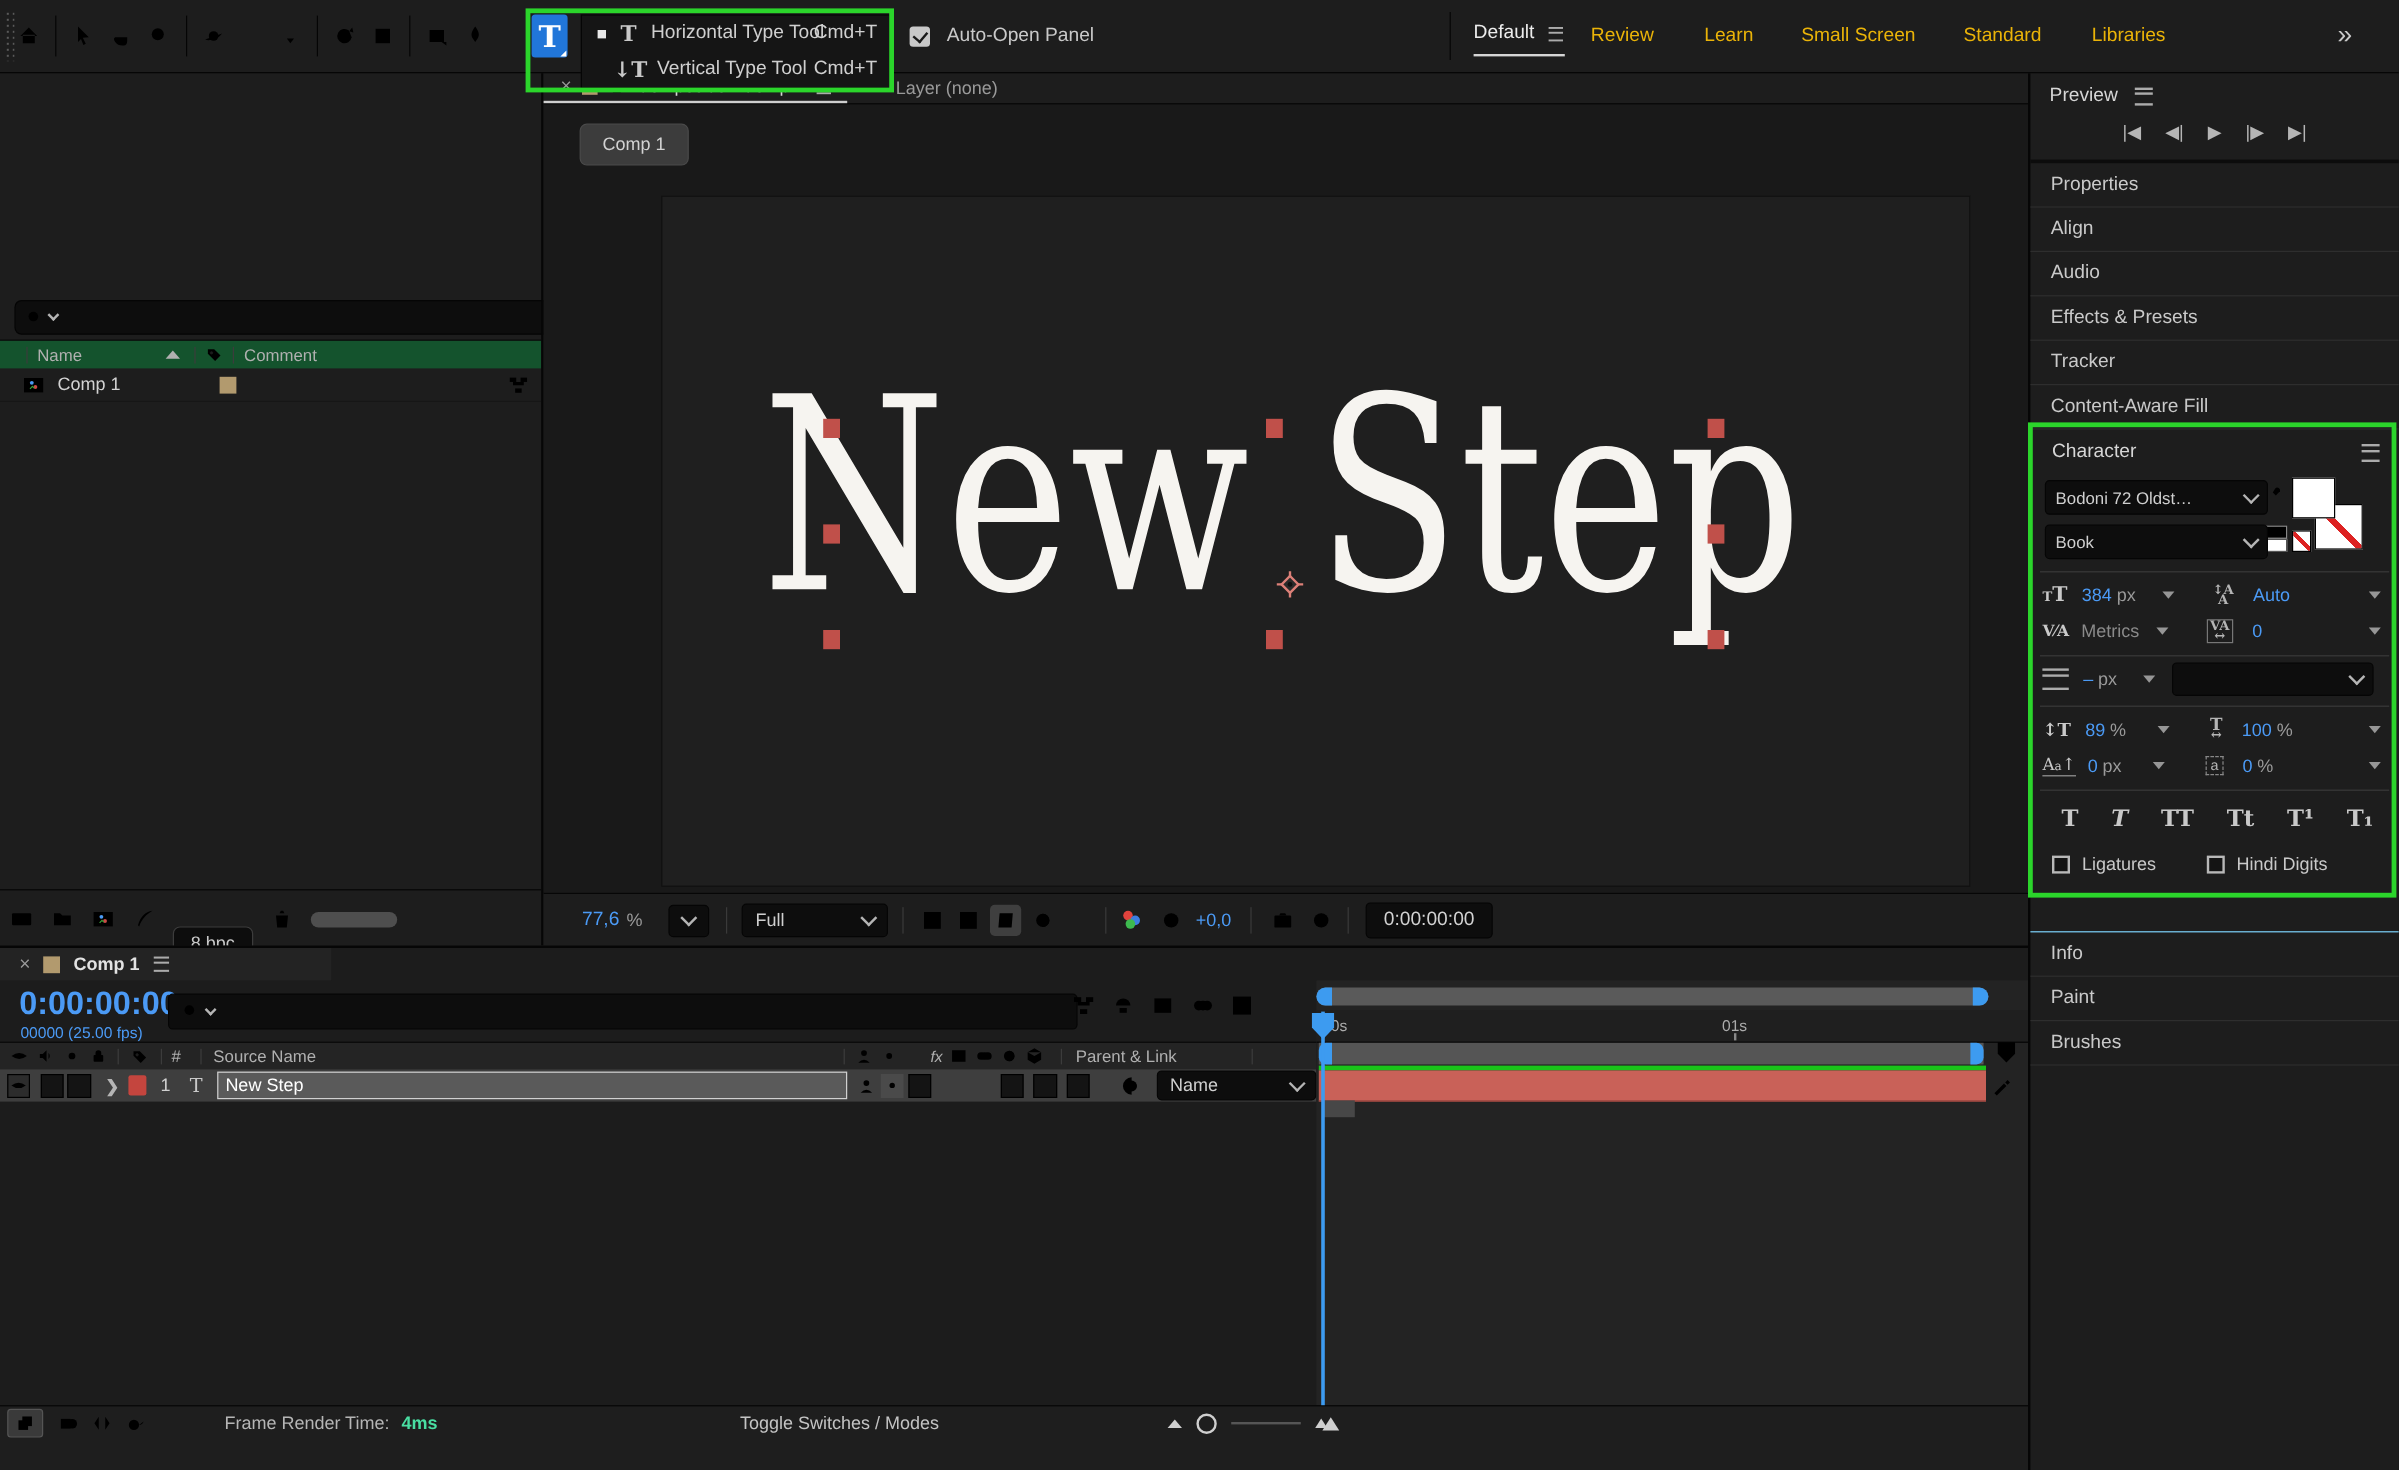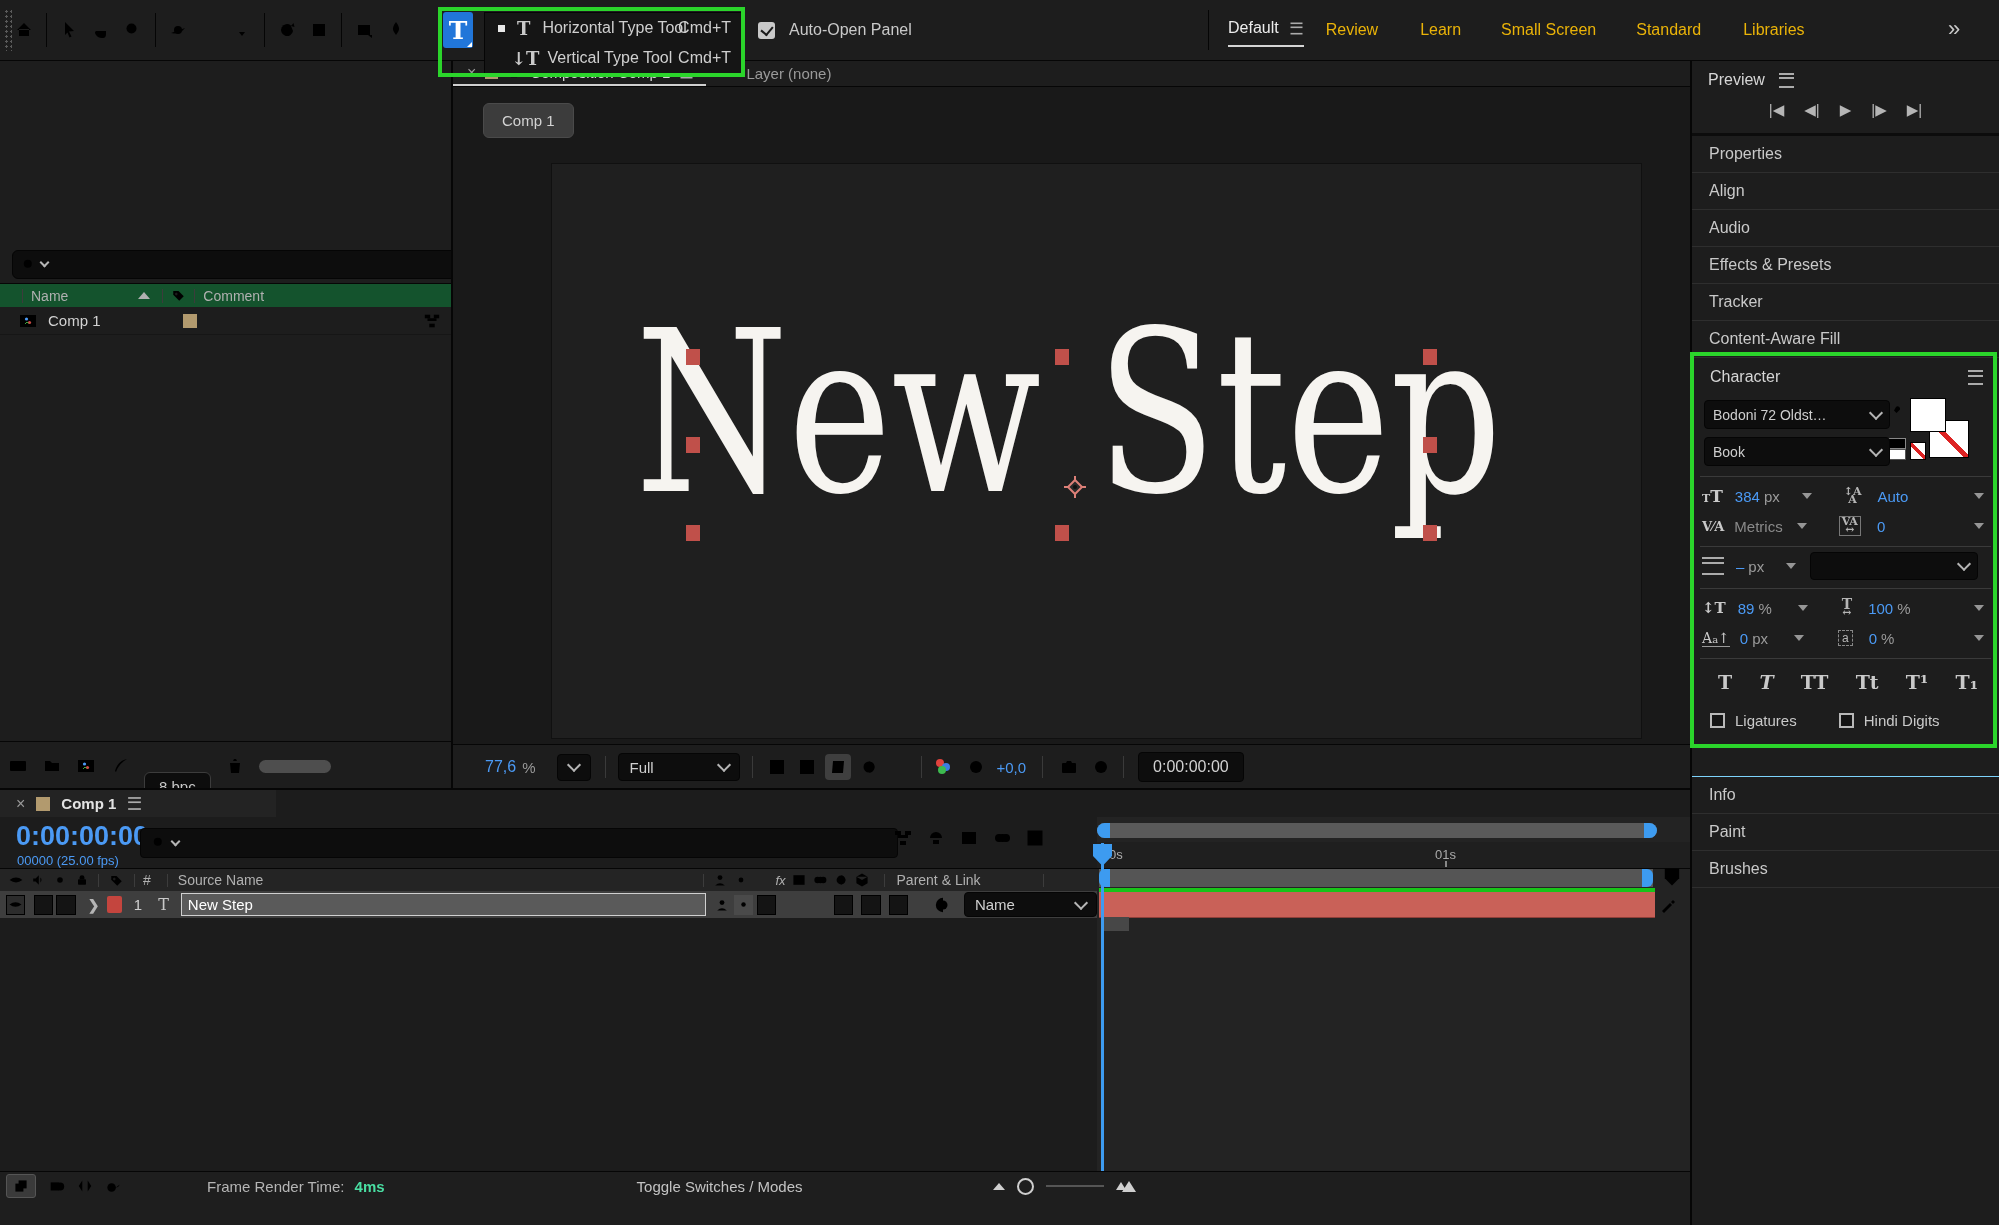--- a/index.html
+++ b/index.html
@@ -781,21 +781,21 @@
     </span>
     <svg class="ic" style="margin-left:12px;width:18px;height:18px;">
         <use href="#i-venn"></use>
       </svg>
     <svg class="ic" style="margin-left:10px;width:18px;height:18px;">
         <use href="#i-brackets"></use>
       </svg>
     <svg class="ic" style="margin-left:10px;width:19px;height:19px;">
         <use href="#i-snail"></use>
       </svg>
-    <span style="margin-left:84px;">Frame Render Time:</span>
+    <span style="margin-left:64px;">Frame Render Time:</span>
     <span style="margin-left:10px;color:#49dea2;font-weight:bold;">4ms</span>
     <span style="margin-left:252px;color:#c3c3c3;">Toggle Switches / Modes</span>
 
     <span class="row" style="margin-left:190px;gap:12px;">
       <span style="width:0;height:0;border-left:6px solid transparent;border-right:6px solid transparent;border-bottom:7px solid #cfcfcf;"></span>
       <span style="width:13px;height:13px;border:2.5px solid #cfcfcf;border-radius:50%;display:inline-block;"></span>
       <span style="width:58px;height:2px;background:#555;display:inline-block;"></span>
       <span class="row" style="gap:0;">
         <span style="width:0;height:0;border-left:5px solid transparent;border-right:5px solid transparent;border-bottom:8px solid #cfcfcf;"></span>
         <span style="width:0;height:0;border-left:7px solid transparent;border-right:7px solid transparent;border-bottom:11px solid #cfcfcf;margin-left:-4px;"></span>

